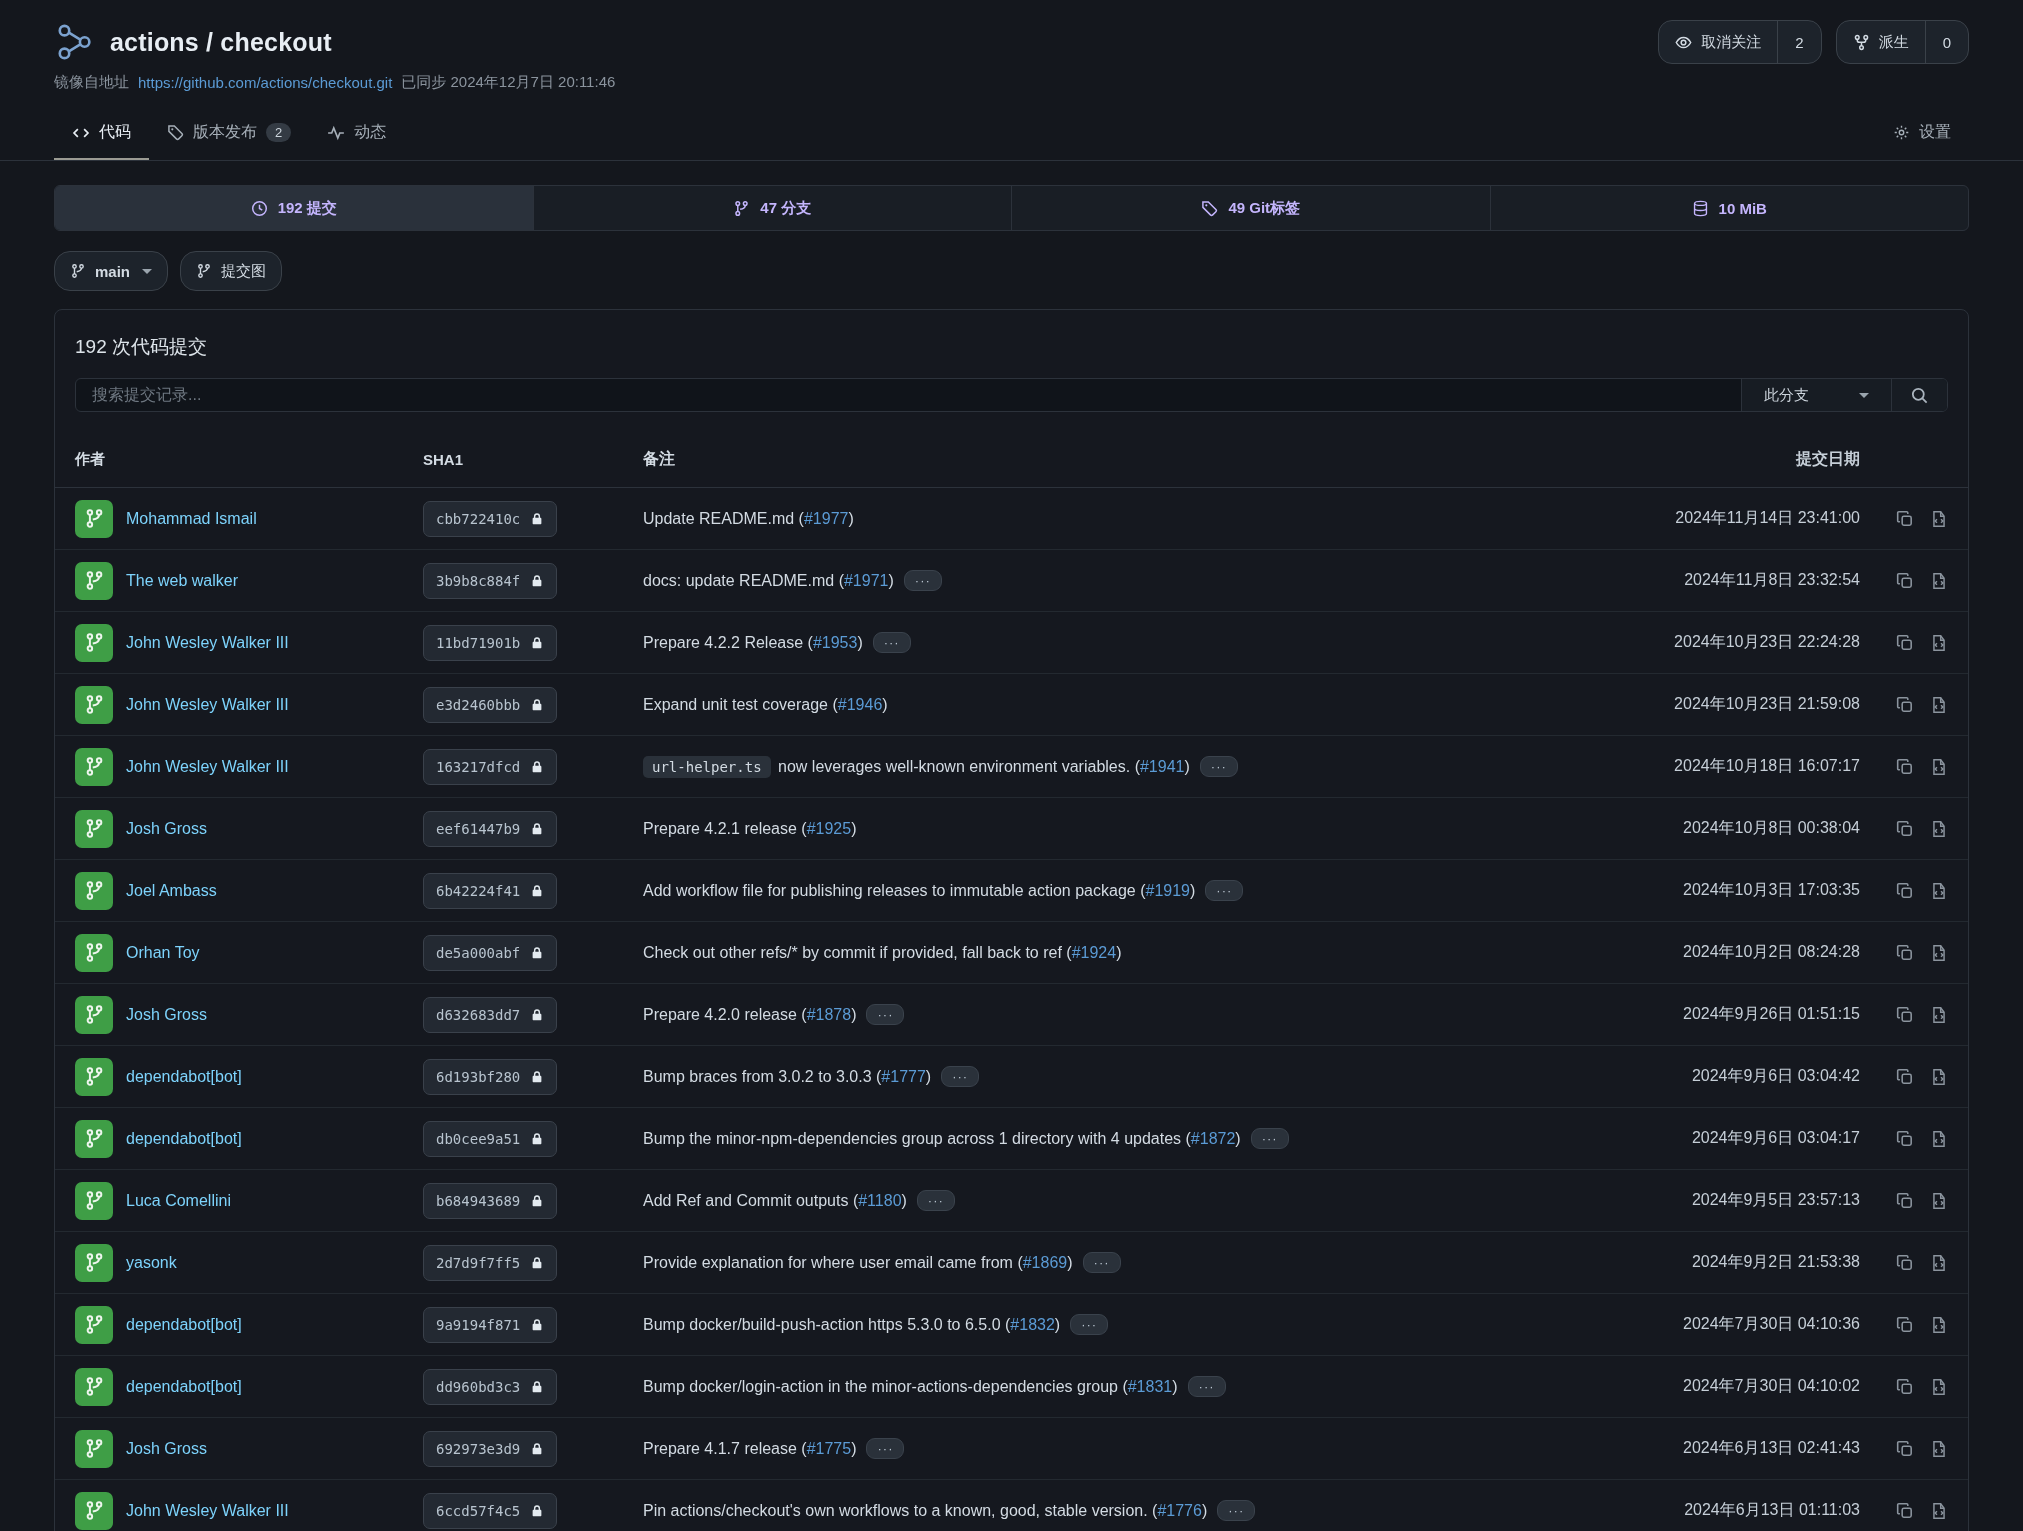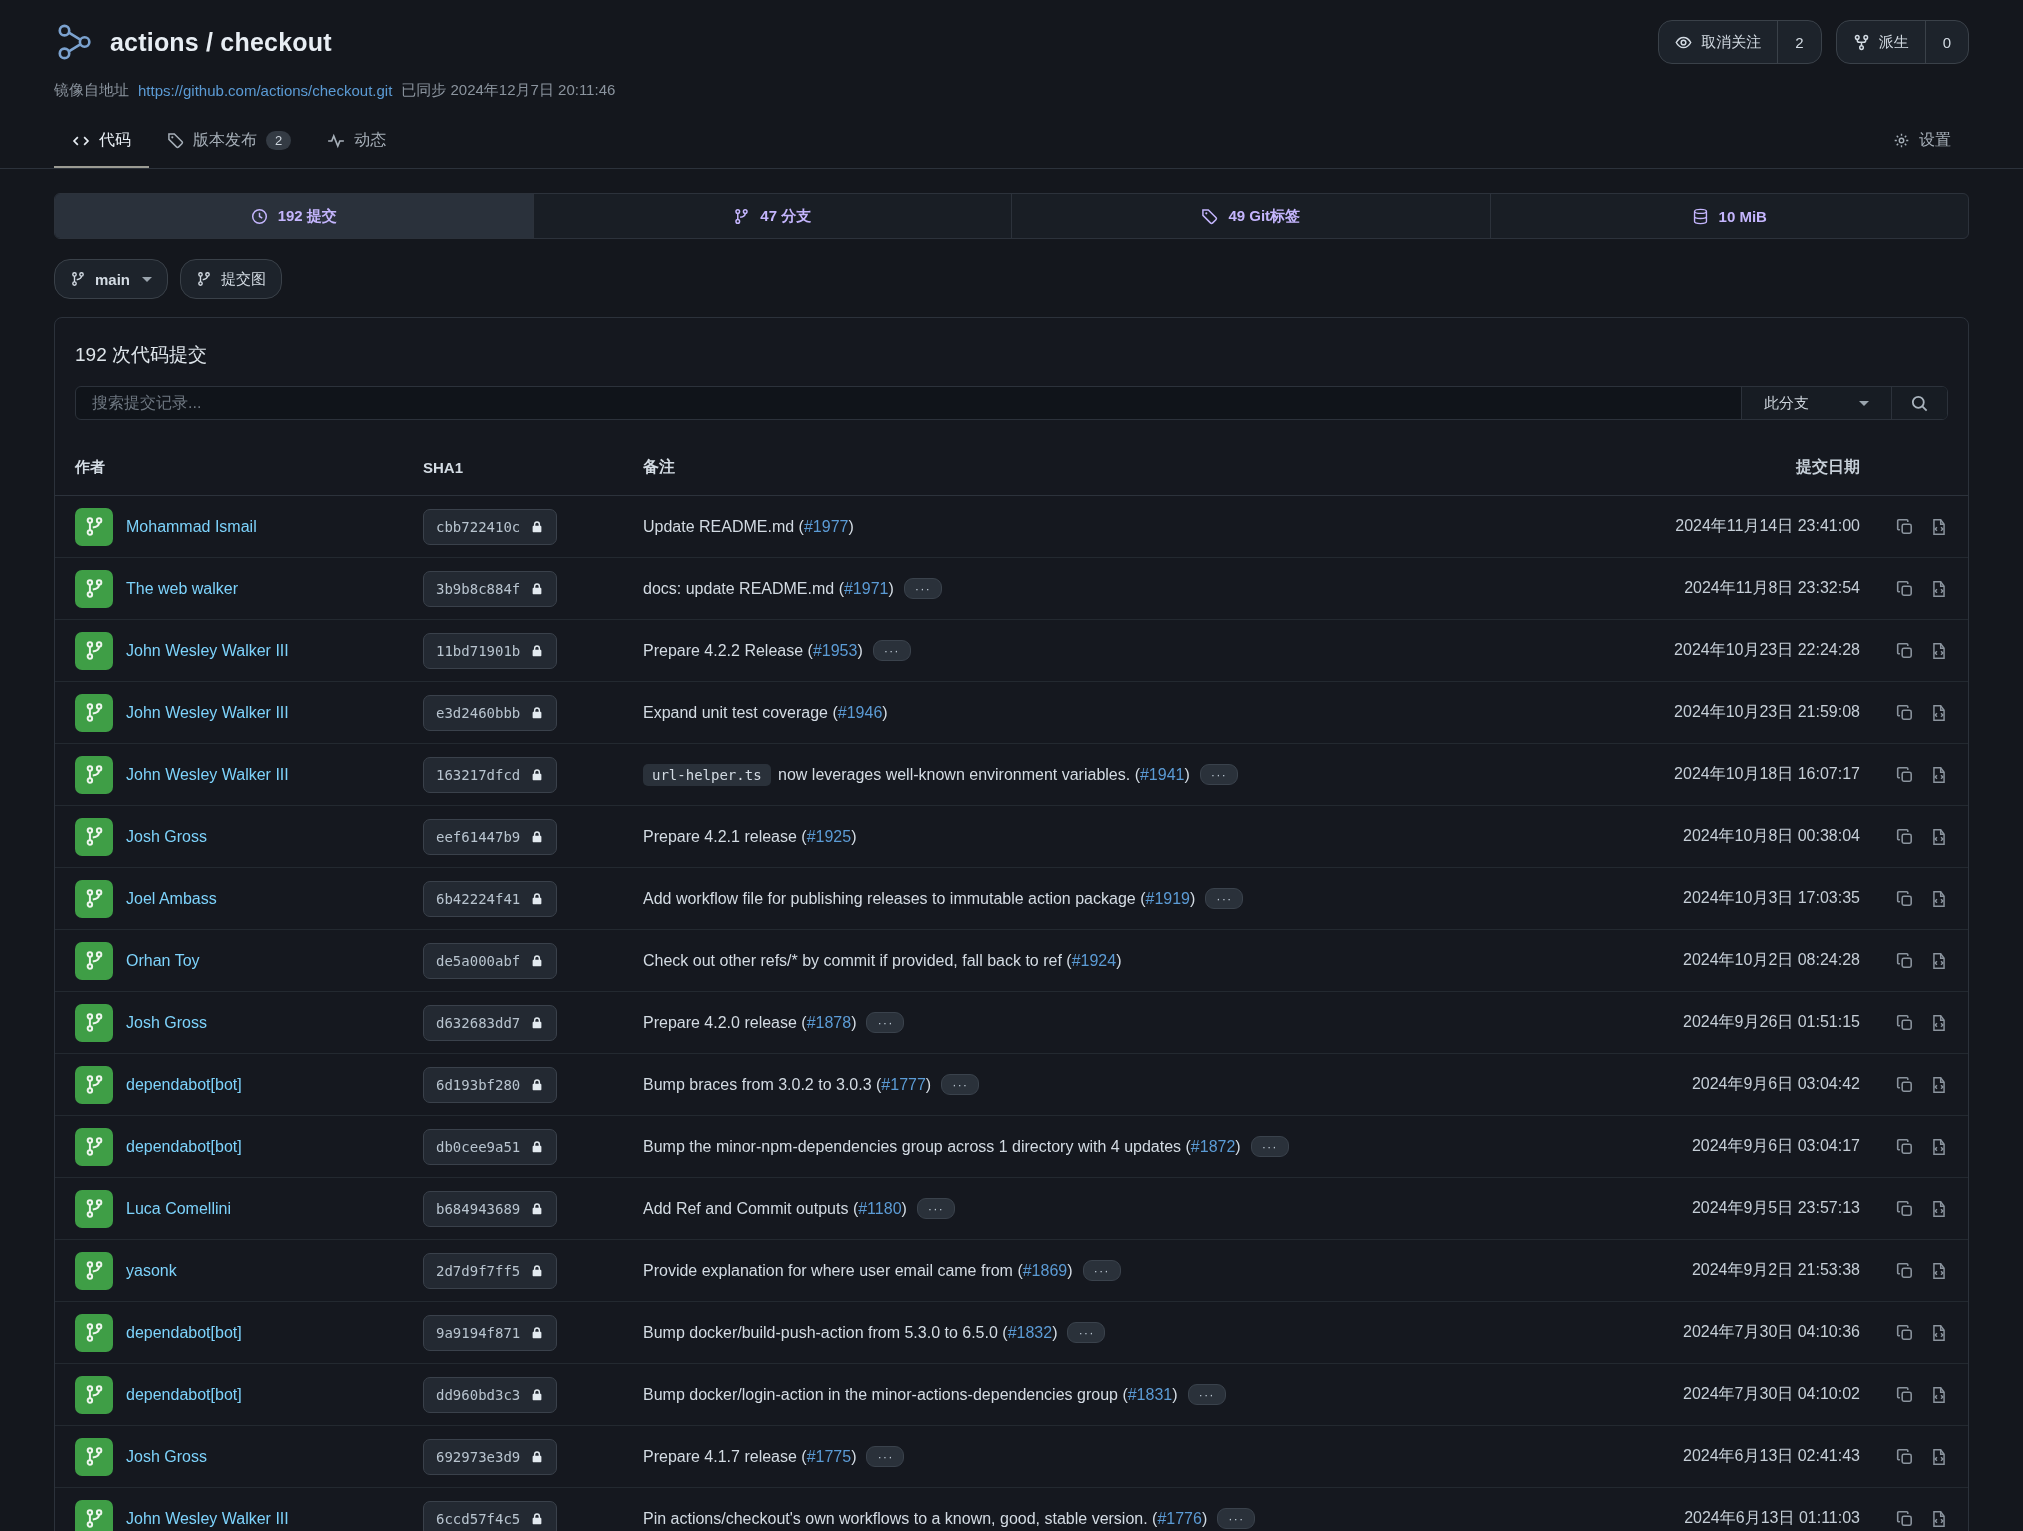--- a/index.html
+++ b/index.html
@@ -19,21 +19,21 @@
   .logo { margin-right:14px; }
   .repo-title { font-size:25px; font-weight:600; margin:0; color:#e8eef4; letter-spacing:.2px; }
   .header-actions { margin-left:auto; display:flex; gap:14px; }
   .btn-group { display:flex; border:1px solid #3a4149; border-radius:14px; overflow:hidden; background:#1d232b; }
   .btn-group .seg {
     display:flex; align-items:center; gap:9px; height:42px; padding:0 16px;
     background:transparent; border:none; color:#d3dbe3; font-size:15px; cursor:pointer;
   }
   .btn-group .count { border-left:1px solid #3a4149; padding:0 17px; }
 
-  .mirror-row { margin-top:17px; font-size:15px; color:#8b949e; display:flex; gap:9px; align-items:center; }
+  .mirror-row { margin-top:9px; font-size:15px; color:#8b949e; display:flex; gap:9px; align-items:center; }
   .link { color:#5b9bd5; text-decoration:none; cursor:pointer; }
 
   
   .tabs { margin-top:13px; padding:0 54px; border-bottom:1px solid #2c323b; display:flex; height:56px; }
   .tab {
     display:flex; align-items:center; gap:9px; padding:0 18px;
     color:#a6afb8; font-size:16px; cursor:pointer; position:relative; background:none; border:none;
   }
   .tab.active { color:#e8eef4; box-shadow: inset 0 -2px 0 #9b9b93; }
   .tab .cnt { background:#343b44; border-radius:999px; font-size:13px; padding:3px 9px; color:#cdd5dd; line-height:1; }
@@ -929,21 +929,21 @@
       <button class="sha-btn">
         <span>9a9194f871</span>
         <span class="lock">
           <svg viewBox="0 0 16 16" width="14" height="14" fill="currentColor">
             <path d="M4.5 6.5V5a3.5 3.5 0 0 1 7 0v1.5h.3c.7 0 1.2.5 1.2 1.2v5.1c0 .7-.5 1.2-1.2 1.2H4.2c-.7 0-1.2-.5-1.2-1.2V7.7c0-.7.5-1.2 1.2-1.2h.3zm1.6 0h3.8V5a1.9 1.9 0 0 0-3.8 0v1.5z"></path>
           </svg>
         </span>
       </button>
     </div>
     <div class="col-msg">
-      <span class="msg-text">Bump docker/build-push-action from 5.3.0 to 6.5.0 (</span><a class="msg-link">#1832</a><span class="msg-text">)</span><button class="more-btn">···</button>
+      <span class="msg-text">Bump docker/build-push-action https 5.3.0 to 6.5.0 (</span><a class="msg-link">#1832</a><span class="msg-text">)</span><button class="more-btn">···</button>
     </div>
     <div class="col-date">2024年7月30日 04:10:36</div>
     <div class="col-actions">
       <button class="icon-btn">
         <span>
           <svg viewBox="0 0 16 16" width="18" height="18" fill="none" stroke="currentColor" stroke-width="1.4">
             <rect x="5.5" y="5.5" width="8" height="8" rx="1.5"></rect>
             <path d="M3.5 10.5h-1a1 1 0 0 1-1-1v-7a1 1 0 0 1 1-1h7a1 1 0 0 1 1 1v1"></path>
           </svg>
         </span>

